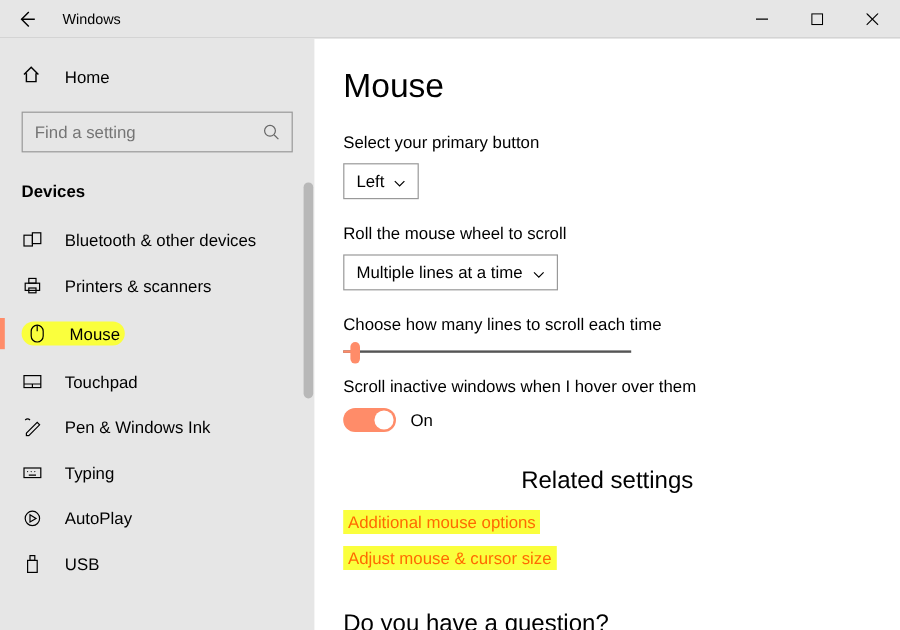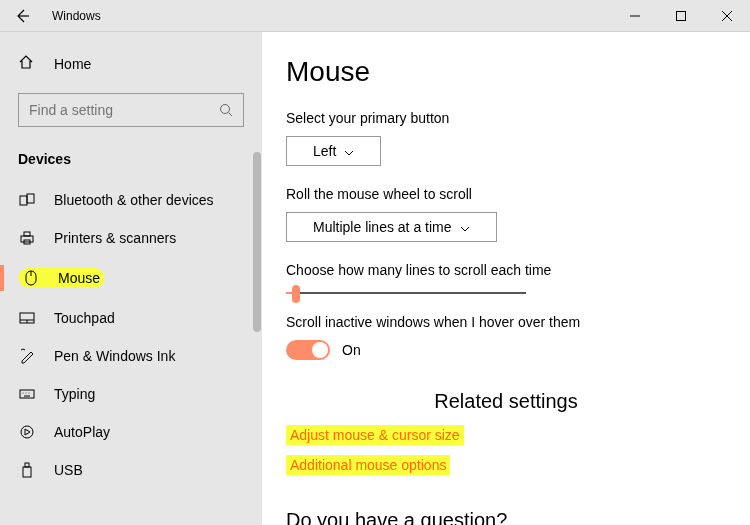--- a/index.html
+++ b/index.html
@@ -20,21 +20,21 @@
     .search input { flex: 1; border: none; background: transparent; outline: none; font-size: 14px; color: #4d7c0f; }
     .section-label { font-weight: 600; font-size: 14px; padding: 6px 18px 14px; }
     .nav-item { display: flex; align-items: center; padding: 11px 18px; cursor: pointer; font-size: 14px; position: relative; }
     .nav-item .icon { width: 18px; margin-right: 18px; display: flex; justify-content: center; }
     .nav-item.selected { background: transparent; }
     .nav-item.selected::before { content: ""; position: absolute; left: 0; top: 8px; bottom: 8px; width: 4px; background: #ff8c69; }
     .highlight { background: #faff3d; border-radius: 12px; padding: 2px 4px; display: inline-flex; align-items: center; }
     .content { flex: 1; padding: 24px 24px 0 24px; overflow: hidden; position: relative; }
     .content h1 { font-size: 28px; font-weight: 400; margin-bottom: 22px; }
     .field-label { font-size: 14px; margin-bottom: 10px; }
-    .dropdown { display: inline-flex; align-items: center; border: 1px solid #999; padding: 6px 26px; font-size: 14px; margin-bottom: 20px; cursor: pointer; min-width: 62px; }
+    .dropdown { display: inline-flex; align-items: center; border: 1px solid #999; padding: 6px 10px; font-size: 14px; margin-bottom: 20px; cursor: pointer; min-width: 62px; }
     .dropdown.wide { min-width: 166px; }
     .dropdown .chev { margin-left: auto; padding-left: 8px; }
     .slider-wrap { margin-bottom: 20px; }
     .slider-track { width: 240px; height: 2px; background: #555; position: relative; margin-top: 14px; }
     .slider-fill { position: absolute; left: 0; top: 0; height: 2px; width: 10px; background: #ff8c69; }
     .slider-thumb { position: absolute; left: 6px; top: -7px; width: 8px; height: 18px; background: #ff8c69; border-radius: 4px; }
     .toggle-row { display: flex; align-items: center; margin-bottom: 30px; }
     .toggle { width: 44px; height: 20px; background: #ff8c69; border-radius: 10px; position: relative; margin-right: 12px; cursor: pointer; }
     .toggle-knob { position: absolute; right: 2px; top: 2px; width: 16px; height: 16px; background: #fff; border-radius: 50%; }
     .toggle-label { font-size: 14px; }
@@ -206,19 +206,19 @@
     <div class="field-label">Scroll inactive windows when I hover over them</div>
     <div class="toggle-row">
       <div class="toggle">
         <div class="toggle-knob"></div>
       </div>
       <span class="toggle-label">On</span>
     </div>
 
     <div class="related">
       <h2>Related settings</h2>
+      <div><span class="link hl">Additional mouse options</span></div>
       <div><span class="link hl">Adjust mouse &amp; cursor size</span></div>
-      <div><span class="link hl">Additional mouse options</span></div>
     </div>
 
     <div class="question">Do you have a question?</div>
   </div>
 </div>
 
 </body></html>

